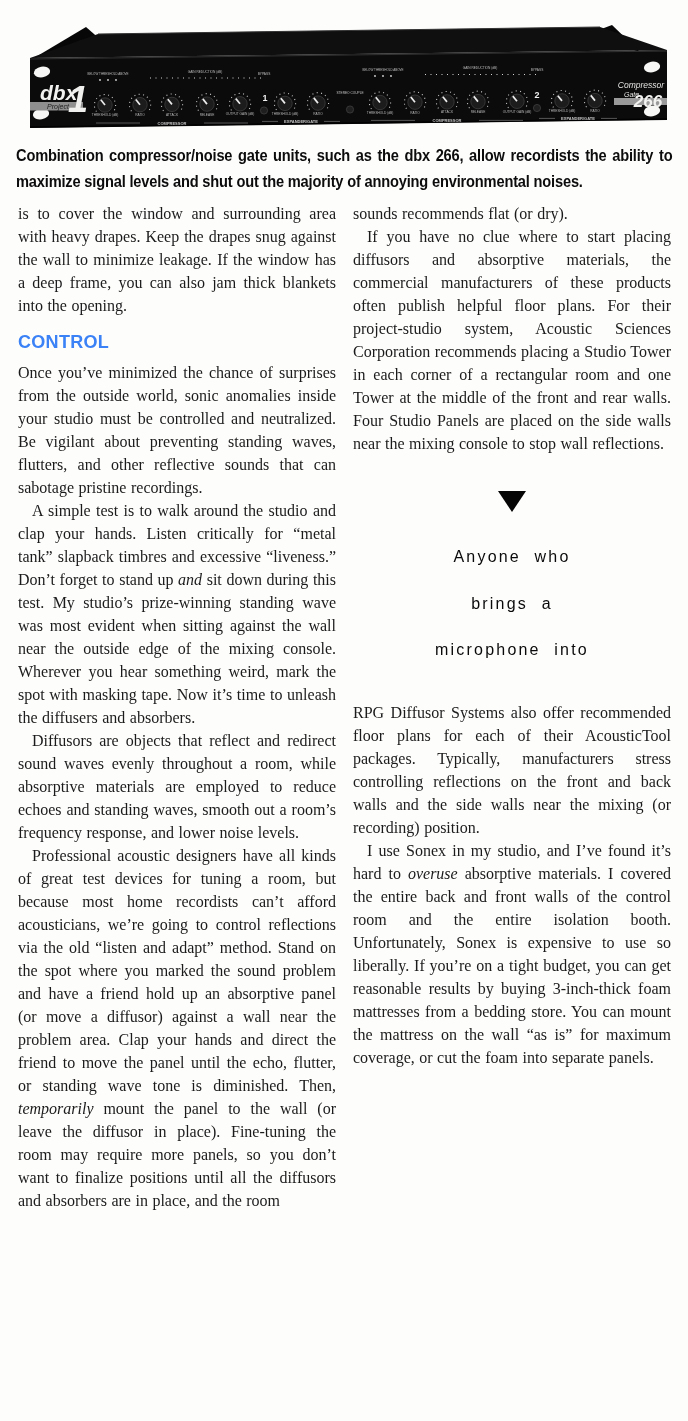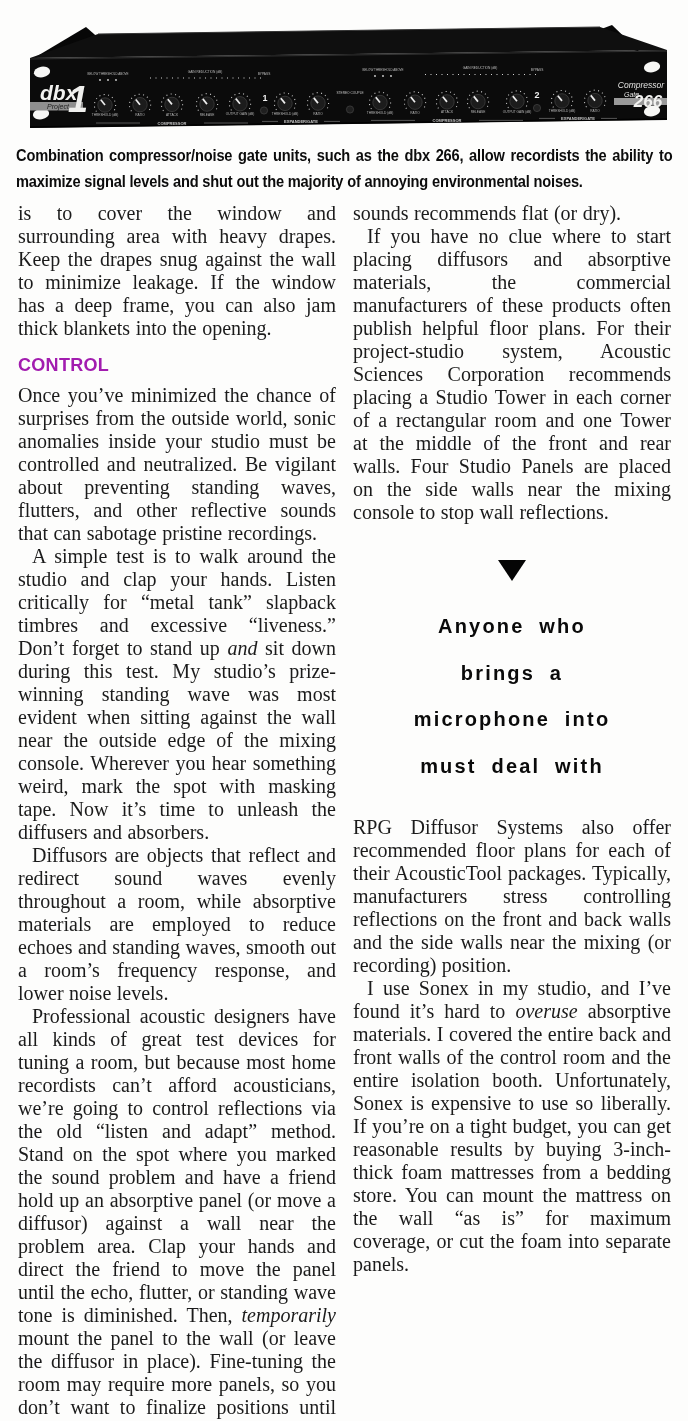--- a/index.html
+++ b/index.html
@@ -29,45 +29,45 @@
     text-align:justify;
   }
   
   .columns{
     position:absolute;left:18px;top:202px;width:654px;height:1219px;
     display:flex;gap:17px;overflow:hidden;
   }
   .col{width:318px;flex:0 0 318px;}
   .col p{
     margin:0;
-    font-size:20px;line-height:23px;
+    font-size:16px;line-height:23px;
     text-align:justify;
     word-spacing:0.5px;
     hyphens:auto;-webkit-hyphens:auto;
   }
   .col p.indent{text-indent:14px;}
   .col p em{font-style:italic;}
   h2.control{
     margin:15px 0 9px 0;
     font-family:"Liberation Sans", sans-serif;
     font-weight:bold;font-size:18px;line-height:20px;
-    letter-spacing:0.3px;color:#a21caf;
+    letter-spacing:0.3px;color:#3b82f6;
   }
   
   .pullquote{margin:36px 0 27px 0;text-align:center;}
   .pq-triangle{
     width:0;height:0;margin:0 auto 22px auto;
     border-left:14px solid transparent;
     border-right:14px solid transparent;
     border-top:21px solid #050505;
   }
   .pq-line{
     font-family:"Liberation Sans", sans-serif;
-    font-weight:bold;
-    font-size:20px;line-height:46.5px;
+    font-weight:normal;
+    font-size:16px;line-height:46.5px;
     letter-spacing:2.2px;word-spacing:7px;
     color:#0a0a0a;
     white-space:nowrap;
   }
   
   .svg-tiny{font-family:"Liberation Sans", sans-serif;}
 </style>
 </head>
 <body>
 
@@ -203,21 +203,20 @@
 
     <div class="col">
       <p class="rich">sounds recommends flat (or dry).</p>
       <p class="rich indent">If you have no clue where to start placing diffusors and absorptive materials, the commercial manufacturers of these products often publish helpful floor plans. For their project-studio system, Acoustic Sciences Corporation recommends placing a Studio Tower in each corner of a rectangular room and one Tower at the middle of the front and rear walls. Four Studio Panels are placed on the side walls near the mixing console to stop wall reflections.</p>
 
       <div class="pullquote">
         <div class="pq-triangle"></div>
         <div class="pq-line">Anyone who</div>
         <div class="pq-line">brings a</div>
         <div class="pq-line">microphone into</div>
-        <div class="pq-line">must deal with</div>
       </div>
 
       <p class="rich">RPG Diffusor Systems also offer recommended floor plans for each of their AcousticTool packages. Typically, manufacturers stress controlling reflections on the front and back walls and the side walls near the mixing (or recording) position.</p>
       <p class="rich indent">I use Sonex in my studio, and I’ve found it’s hard to <em>overuse</em> absorptive materials. I covered the entire back and front walls of the control room and the entire isolation booth. Unfortunately, Sonex is expensive to use so liberally. If you’re on a tight budget, you can get reasonable results by buying 3-inch-thick foam mattresses from a bedding store. You can mount the mattress on the wall “as is” for maximum coverage, or cut the foam into separate panels.</p>
     </div>
 
   </div>
 </div>
 
 </body></html>

